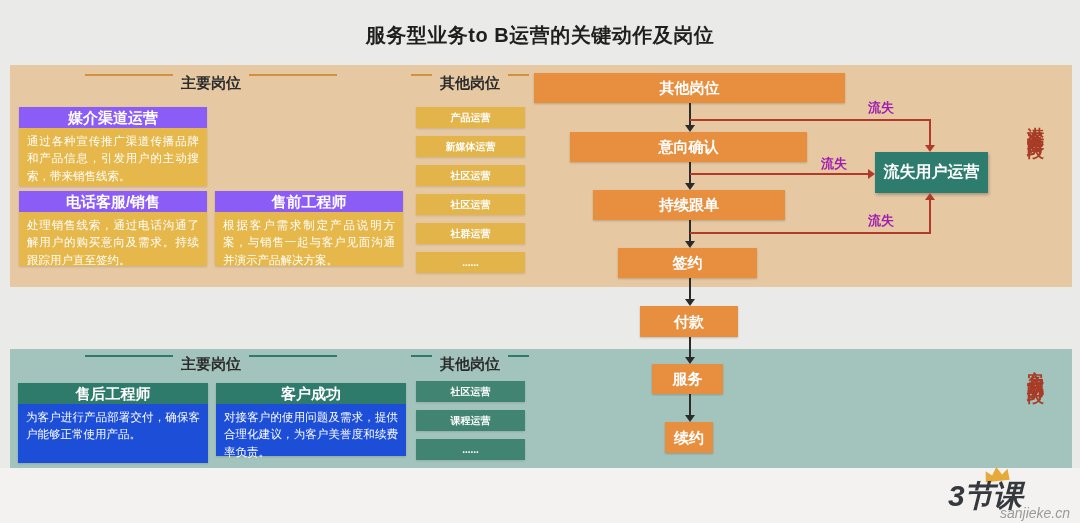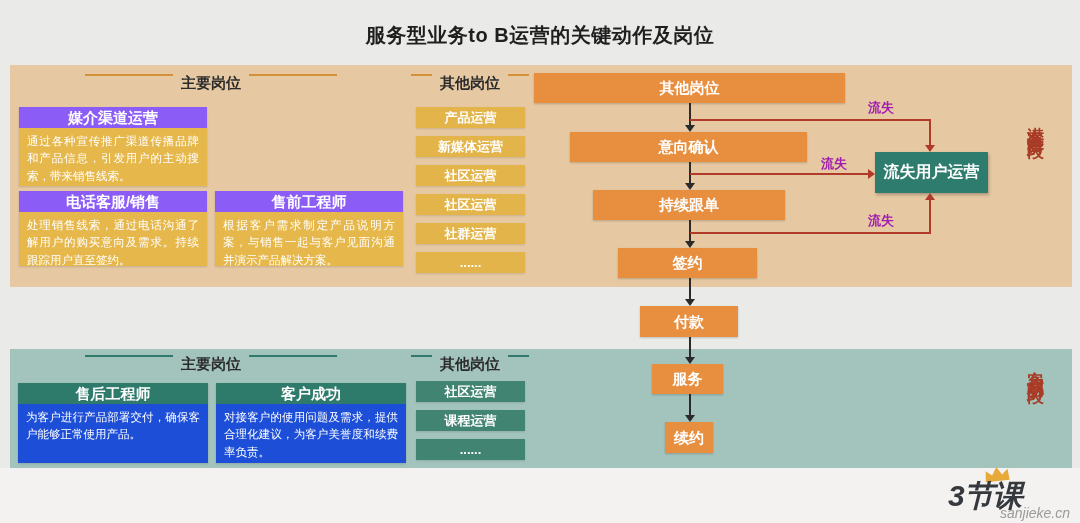--- a/index.html
+++ b/index.html
@@ -33,21 +33,21 @@
     padding:5px 8px 6px 8px; color:#fff; font-size:11.5px; line-height:1.5;
     text-align:justify;
   }
   .card-orange .card-title { background:#8b5cf6; }
   .card-orange .card-desc  { background:#e6b84b; }
   .card-teal .card-title { background:#2e7a6b; }
   .card-teal .card-desc  { background:#1d4ed8; }
 
   .pill {
     position:absolute; width:109px; height:21px; line-height:21px; text-align:center;
-    color:#fff; font-size:13px; font-weight:bold; box-shadow:0 1px 2px rgba(0,0,0,0.12);
+    color:#fff; font-size:10px; font-weight:bold; box-shadow:0 1px 2px rgba(0,0,0,0.12);
   }
   .pill-yellow { background:#e3b449; }
   .pill-teal   { background:#418471; }
 
   .flow-step {
     position:absolute; background:#e78f3e; color:#fff; font-weight:bold;
     font-size:15px; text-align:center; box-shadow:0 1px 2px rgba(0,0,0,0.2);
   }
   .churn-box {
     position:absolute; left:875px; top:152px; width:113px; height:41px;
@@ -154,21 +154,21 @@
     <span class="htxt">其他岗位</span>
     <span class="hline hline-teal"></span>
   </div>
 
   <div class="card card-teal" style="left:18px; top:383px; width:190px;">
     <div class="card-title">售后工程师</div>
     <div class="card-desc" style="height:59px;">为客户进行产品部署交付，确保客户能够正常使用产品。</div>
   </div>
   <div class="card card-teal" style="left:216px; top:383px; width:190px;">
     <div class="card-title">客户成功</div>
-    <div class="card-desc" style="height:59px;">对接客户的使用问题及需求，提供合理化建议，为客户美誉度和续费率负责。</div>
+    <div class="card-desc" style="height:52px;">对接客户的使用问题及需求，提供合理化建议，为客户美誉度和续费率负责。</div>
   </div>
 
   <div class="pill pill-teal" style="left:416px; top:381px;">社区运营</div>
   <div class="pill pill-teal" style="left:416px; top:410px;">课程运营</div>
   <div class="pill pill-teal" style="left:416px; top:439px;">......</div>
 
   <div class="stage-label" style="top:358px;">客户成功阶段</div>
 
   <div class="flow-step" style="left:534px; top:73px;  width:311px; height:30px; line-height:30px;">其他岗位</div>
   <div class="flow-step" style="left:570px; top:132px; width:237px; height:30px; line-height:30px;">意向确认</div>

